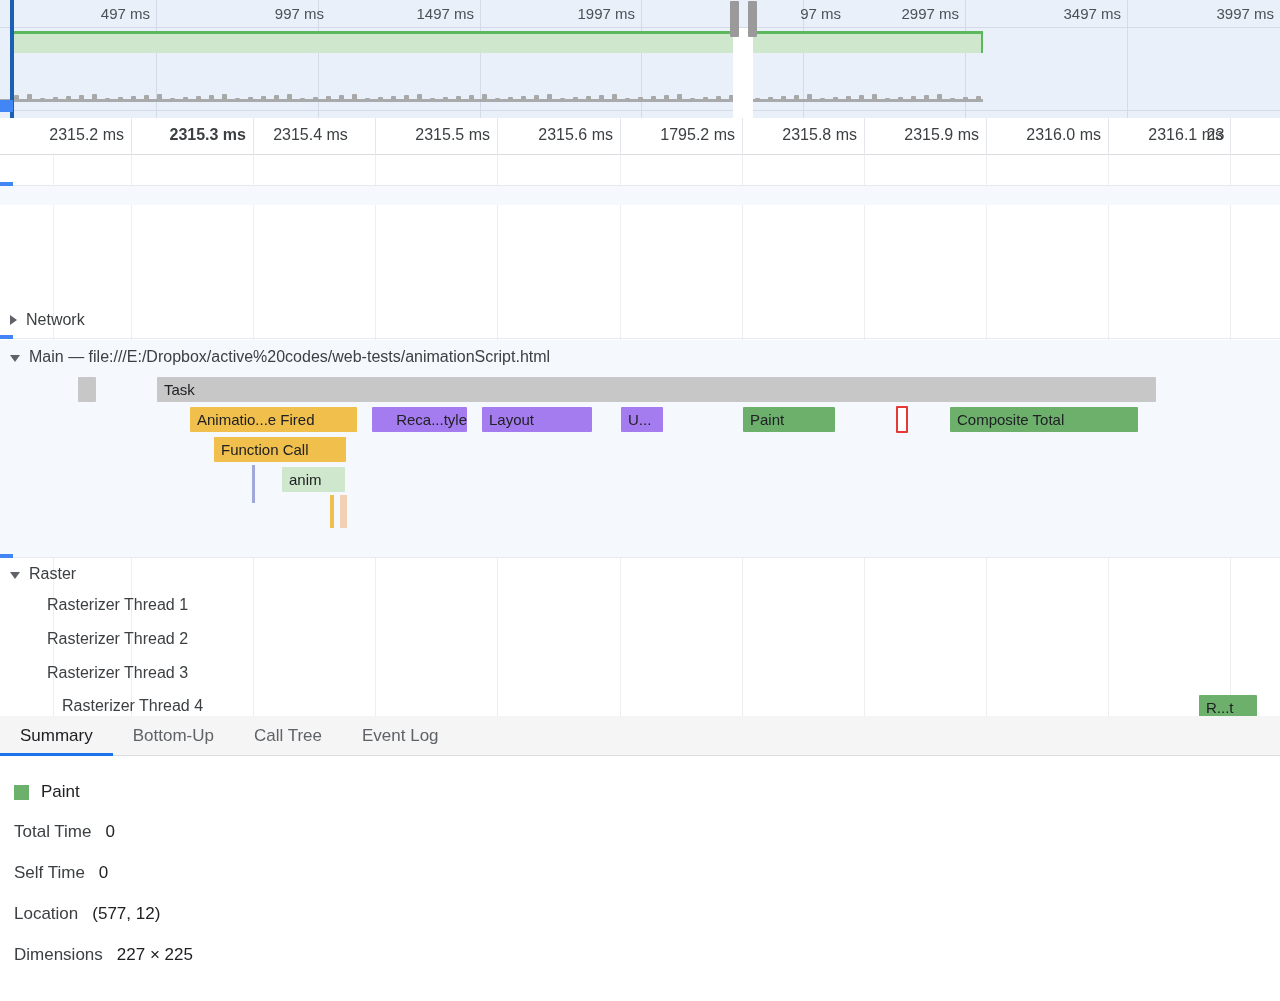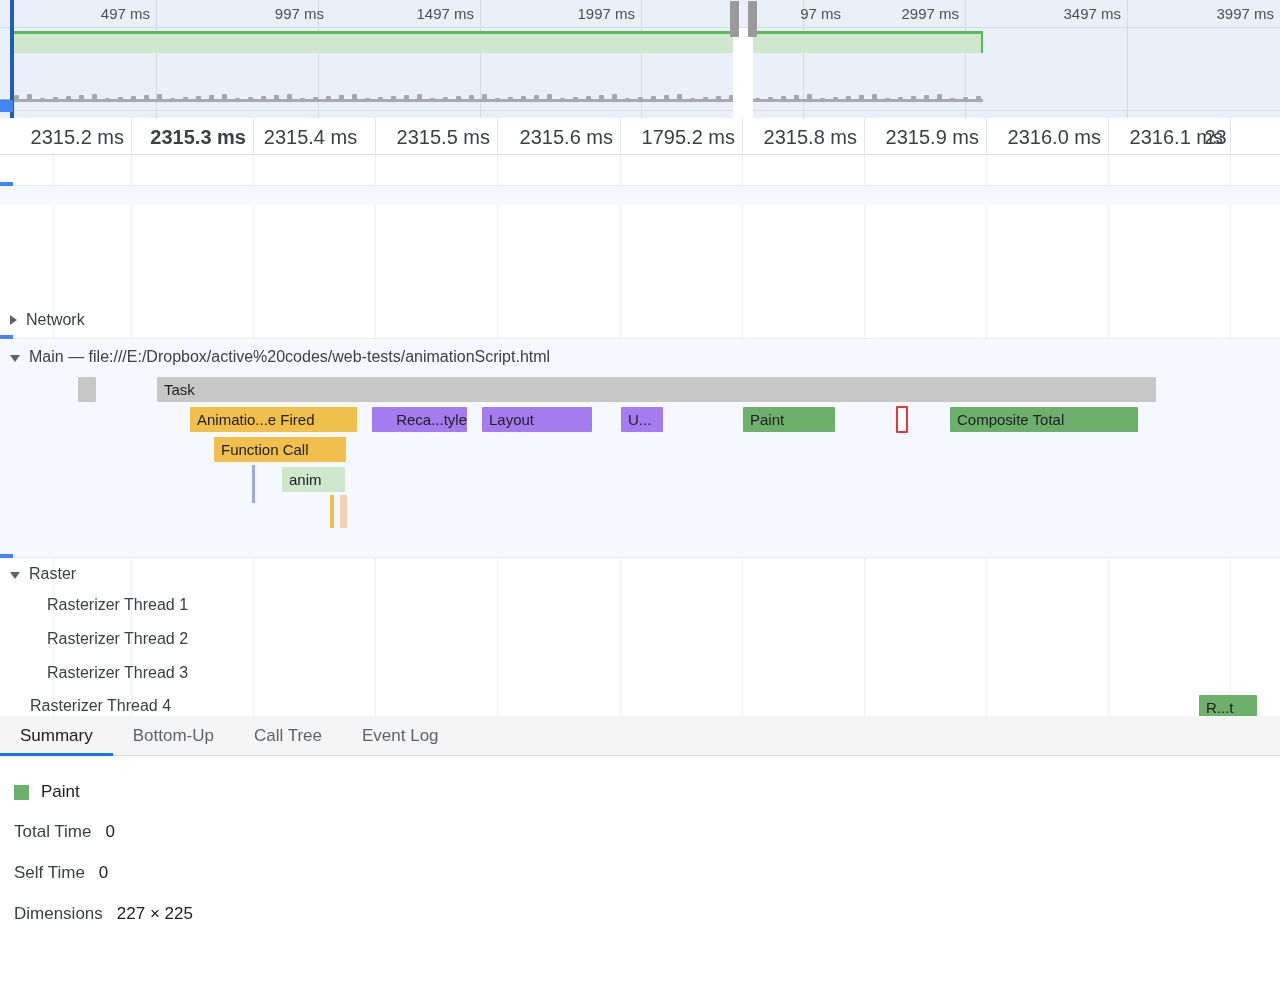--- a/index.html
+++ b/index.html
@@ -100,21 +100,21 @@
     width: 1280px; height: 37px;
     background: #ffffff;
     border-bottom: 1px solid #dadce0;
   }
   .rl-tick {
     position: absolute; top: 0; height: 37px;
     border-left: 1px solid #e3e6ea;
   }
   .rl-label {
     position: absolute; top: 8px;
-    font-size: 20px;
+    font-size: 16px;
     color: #3c4043;
     white-space: nowrap;
     text-align: right;
     padding-right: 7px;
   }
 
   
   #flame {
     position: relative;
     width: 1280px; height: 561px;
@@ -416,21 +416,21 @@
         <span class="arrow open"></span>
         <span>Main — file:///E:/Dropbox/active%20codes/web-tests/animationScript.html</span>
       </div>
       <div class="track-title" style="left: 10px; top: 410px;">
         <span class="arrow open"></span>
         <span>Raster</span>
       </div>
       <div class="sub-title" style="left: 47px; top: 441px;">Rasterizer Thread 1</div>
       <div class="sub-title" style="left: 47px; top: 475px;">Rasterizer Thread 2</div>
       <div class="sub-title" style="left: 47px; top: 509px;">Rasterizer Thread 3</div>
-      <div class="sub-title" style="left: 30px; top: 542px;">Rasterizer Thread 4</div>
+      <div class="sub-title" style="left: 62px; top: 542px;">Rasterizer Thread 4</div>
     </div>
   <div id="fc-events">
       <div class="thinbar" style="left: 252px; top: 310px; width: 3px; height: 38px; background: rgb(159, 168, 218);"></div>
       <div class="thinbar" style="left: 330px; top: 340px; width: 4px; height: 33px; background: rgb(240, 191, 76);"></div>
       <div class="thinbar" style="left: 340px; top: 340px; width: 7px; height: 33px; background: rgb(241, 208, 179);"></div>
       <div class="ev gray" style="left: 157px; top: 222px; width: 999px;">Task</div>
       <div class="ev gray" style="left: 78px; top: 222px; width: 18px;"></div>
       <div class="ev yellow" style="left: 190px; top: 252px; width: 167px;">Animatio...e Fired</div>
       <div class="ev purple" style="left: 372px; top: 252px; width: 95px; text-align: right;">Reca...tyle</div>
       <div class="ev purple" style="left: 482px; top: 252px; width: 110px;">Layout</div>
@@ -459,17 +459,21 @@
   <div id="sum-rows">
       <div class="sum-row">
         <span class="sum-key">Total Time</span>
         <span class="sum-val">0</span>
       </div>
       <div class="sum-row">
         <span class="sum-key">Self Time</span>
         <span class="sum-val">0</span>
       </div>
       <div class="sum-row">
+        <span class="sum-key">Location</span>
+        <span class="sum-val">(577, 12)</span>
+      </div>
+      <div class="sum-row">
         <span class="sum-key">Dimensions</span>
         <span class="sum-val">227 × 225</span>
       </div>
     </div>
 </div>
 
 </body></html>

